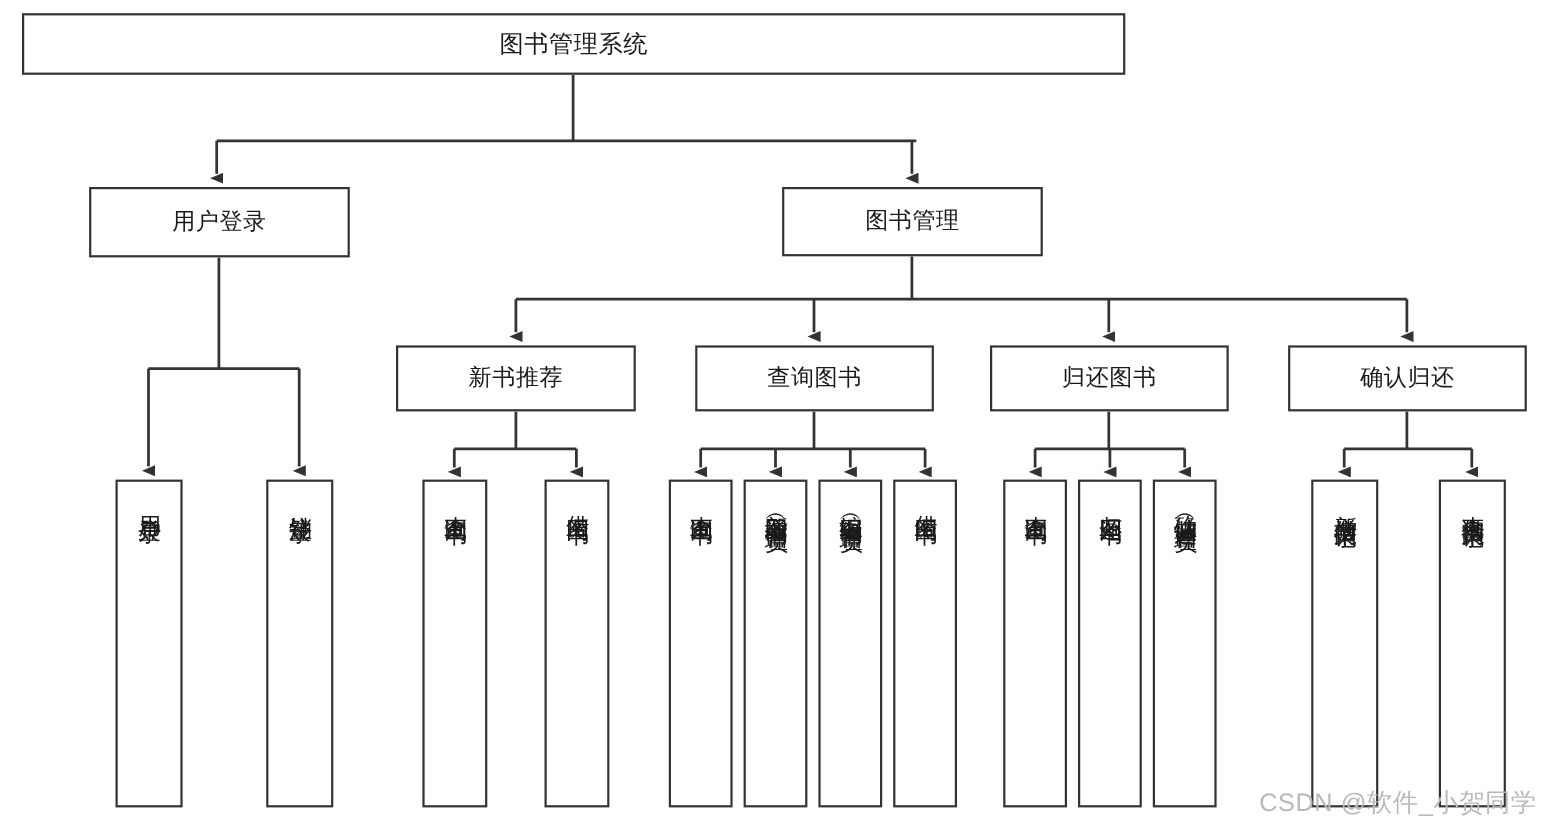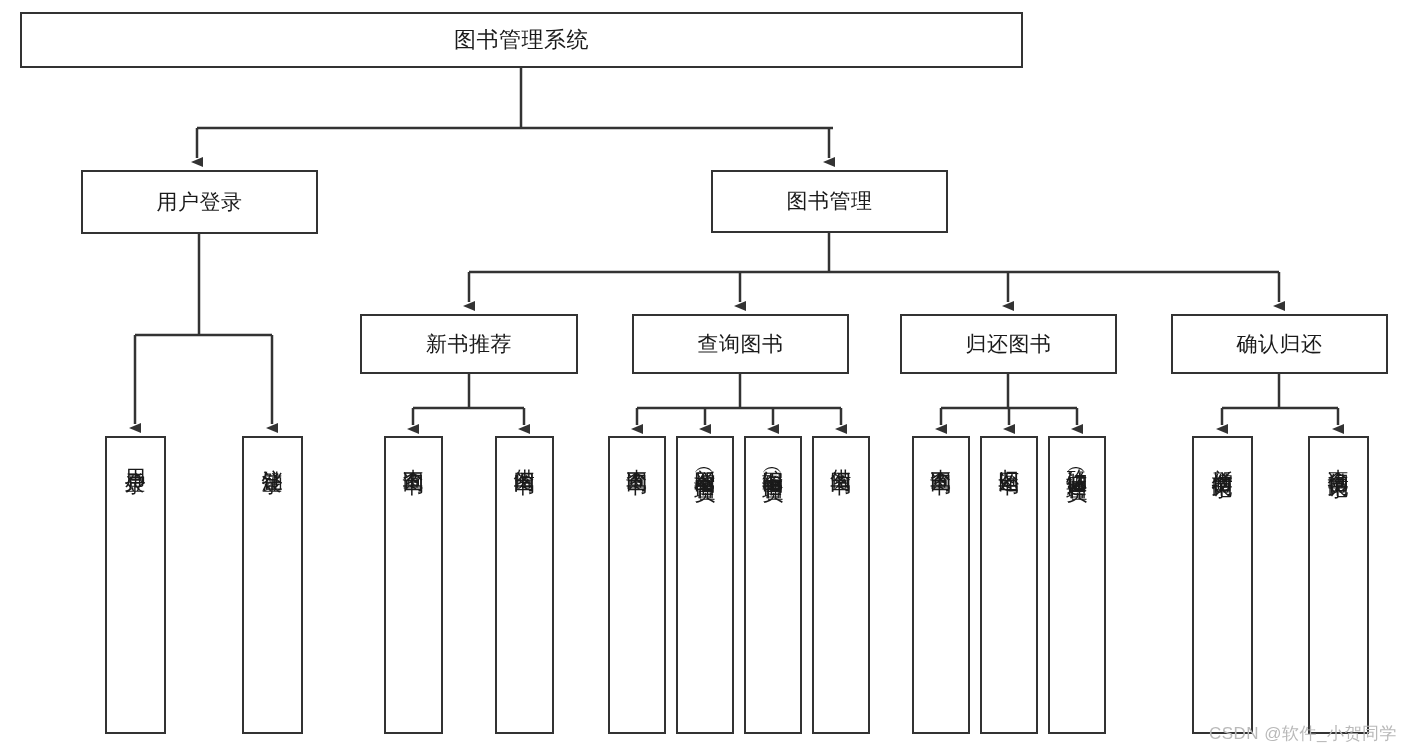--- a/index.html
+++ b/index.html
@@ -58,21 +58,21 @@
     writing-mode: vertical-rl;
     text-orientation: upright;
     font-size: 21px;
     line-height: 1.12;
     letter-spacing: 2px;
   }
   .watermark {
     position: absolute;
     right: 8px;
     bottom: 2px;
-    font-size: 17px;
+    font-size: 23px;
     color: #b9b9b9;
     letter-spacing: 0.5px;
     white-space: nowrap;
     user-select: none;
   }
 </style>
 </head>
 <body>
 
 <div id="diagram-root">

